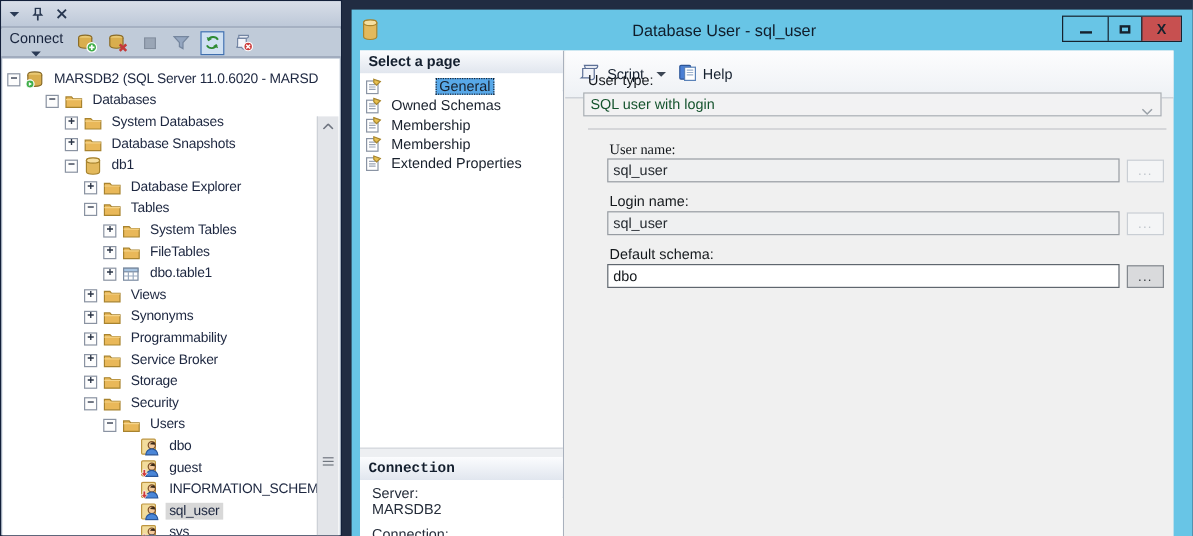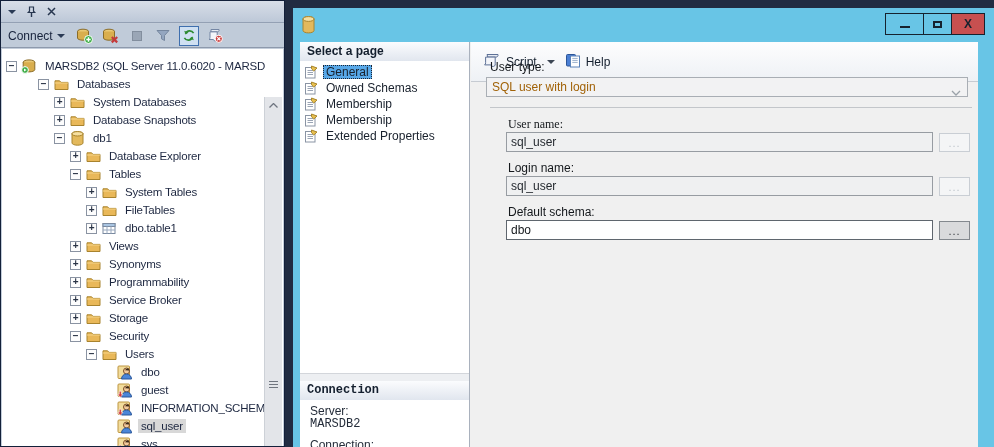--- a/index.html
+++ b/index.html
@@ -27,21 +27,21 @@
   .oe-tb-icons > span { display:flex; align-items:center; cursor:default; }
   .caret-dn { width:0; height:0; border-left:4px solid transparent; border-right:4px solid transparent; border-top:4px solid #2a3a55; }
   .oe-toolbar {
     position:absolute; left:0; top:23px; right:0; height:24px;
     background:#c0cbd9; border-bottom:1px solid #8d99ac;
     display:flex; align-items:center; padding:0 7px; gap:6px;
     font-size:12px; color:#17233c;
   }
   .tool-btn { display:flex; align-items:center; justify-content:center; width:20px; height:20px; }
   .tool-btn.boxed { border:1px solid #3f6fae; background:#cfe0f2; }
-  .connect-wrap { display:flex; align-items:center; gap:4px; margin-right:4px; }
+  .connect-wrap { display:flex; align-items:center; gap:4px; margin-right:4px;flex-direction:column; }
   .oe-tree {
     position:absolute; left:1px; right:1px; top:48px; bottom:0;
     background:#ffffff; overflow:hidden;
   }
   #tree-rows { position:absolute; left:0; top:8px; right:18px; }
   .tree-row { height:18px; display:flex; align-items:center; white-space:nowrap; font-size:11.5px; letter-spacing:-0.2px; color:#1d2740; overflow:hidden; }
   .expand-box {
     width:11px; height:11px; flex:none; margin-right:4px;
     border:1px solid #8a93a2; background:#fdfdfd; color:#2a3446;
     font-size:10px; line-height:8px; text-align:center; font-weight:bold;
@@ -84,46 +84,46 @@
   .pane-header {
     height:34px; background:linear-gradient(#fbfcfe,#e2e7ef 55%,#c8d1df);
     border-bottom:1px solid #9fabbc;
     font-size:12px; font-weight:bold; color:#141f2e;
     padding:2px 0 0 7px;
   }
   .pages-area { position:absolute; left:0; top:19px; width:100%; height:312px; background:#fff; padding-top:3px; }
   .page-row { height:16px; display:flex; align-items:center; padding-left:4px; font-size:12px; color:#18202c; white-space:nowrap; }
   .page-icon { width:15px; height:14px; flex:none; margin-right:4px; display:flex; align-items:center; }
   .page-label { padding:0 3px; }
-  .page-row.selected .page-label { background:#58a8e8; outline:1px dotted #1a2433; outline-offset:-1px; }
+  .page-row.selected .page-label { background:#58a8e8; outline:1px dotted #1a2433; outline-offset:-1px;margin-left:40px; }
   .pane-gap { position:absolute; left:0; top:331px; width:100%; height:8px; background:#edeff2; border-top:1px solid #d3d6db; }
   .conn-header { position:absolute; left:0; top:339px; width:100%;font-family:Liberation Mono, monospace; }
   .conn-info { position:absolute; left:0; top:358px; width:100%; bottom:0; background:#fff; font-size:12px; color:#252d3a; }
   .conn-server-label { position:absolute; left:10px; top:4px; }
-  .conn-server-value { position:absolute; left:10px; top:17px;font-family:Liberation Mono, monospace; }
+  .conn-server-value { position:absolute; left:10px; top:17px; }
   .conn-conn-label { position:absolute; left:10px; top:38px; }
 
   
   .right-pane { position:absolute; left:171px; top:0; right:0; height:100%; }
   .dlg-toolbar {
     position:absolute; left:0; top:0; right:0; height:40px;
     background:linear-gradient(#fdfdfe,#eef1f5);
     border-bottom:1px solid #c6cbd2;
     display:flex; align-items:center; padding-left:11px; gap:6px;
     font-size:12px; color:#141f2e;
   }
   .dlg-toolbar .caret-sm { width:0;height:0;border-left:4px solid transparent;border-right:4px solid transparent;border-top:4px solid #3c4654; margin:0 4px; }
   .tb-item { display:flex; align-items:center; gap:5px; cursor:default; }
 
   .form-label { position:absolute; font-size:12px; color:#14181c; white-space:nowrap; }
   .combo {
     position:absolute; left:15px; top:35px; width:482px; height:20px;
     background:#f2f2f3; border:1px solid #a9aeb4;
     display:flex; align-items:center; padding-left:5px;
-    font-size:12px; color:#a16207;
+    font-size:12px; color:#14532d;
   }
   .combo .chev { position:absolute; right:6px; top:7px; }
   .form-sep { position:absolute; left:19px; top:65px; width:482px; height:1px; background:#c3c6ca; }
   .tbox {
     position:absolute; width:427px; height:20px; font-family:"Liberation Sans",sans-serif;
     font-size:12px; padding:2px 4px; outline:none;
   }
   .tbox.dis { background:#eff0f1; border:1px solid #979ca2; color:#262b31; }
   .tbox.en  { background:#ffffff; border:1px solid #5f666e; color:#14181c; }
   .browse {
@@ -460,20 +460,21 @@
 <div id="dialog-region">
   <div class="dlg-window">
     <div class="dlg-titlebar">
       <span class="dlg-app-icon">
         <svg width="13" height="18" viewBox="0 0 13 18">
             <ellipse cx="6.5" cy="3" rx="5.5" ry="2.4" fill="#f2d287" stroke="#a8842e"></ellipse>
             <path d="M1 3 V14.5 a5.5 2.4 0 0 0 11 0 V3" fill="#e3b95c" stroke="#a8842e"></path>
             <ellipse cx="6.5" cy="3" rx="5.5" ry="2.4" fill="#f6dfa0" stroke="#a8842e"></ellipse>
           </svg>
       </span>
+      <span class="dlg-title">Database User - sql_user</span>
       <span class="win-buttons">
         <span class="win-btn min">
             <span class="glyph-min"></span>
           </span>
         <span class="win-btn max">
             <span class="glyph-max"></span>
           </span>
         <span class="win-btn close">X</span>
       </span>
     </div>

